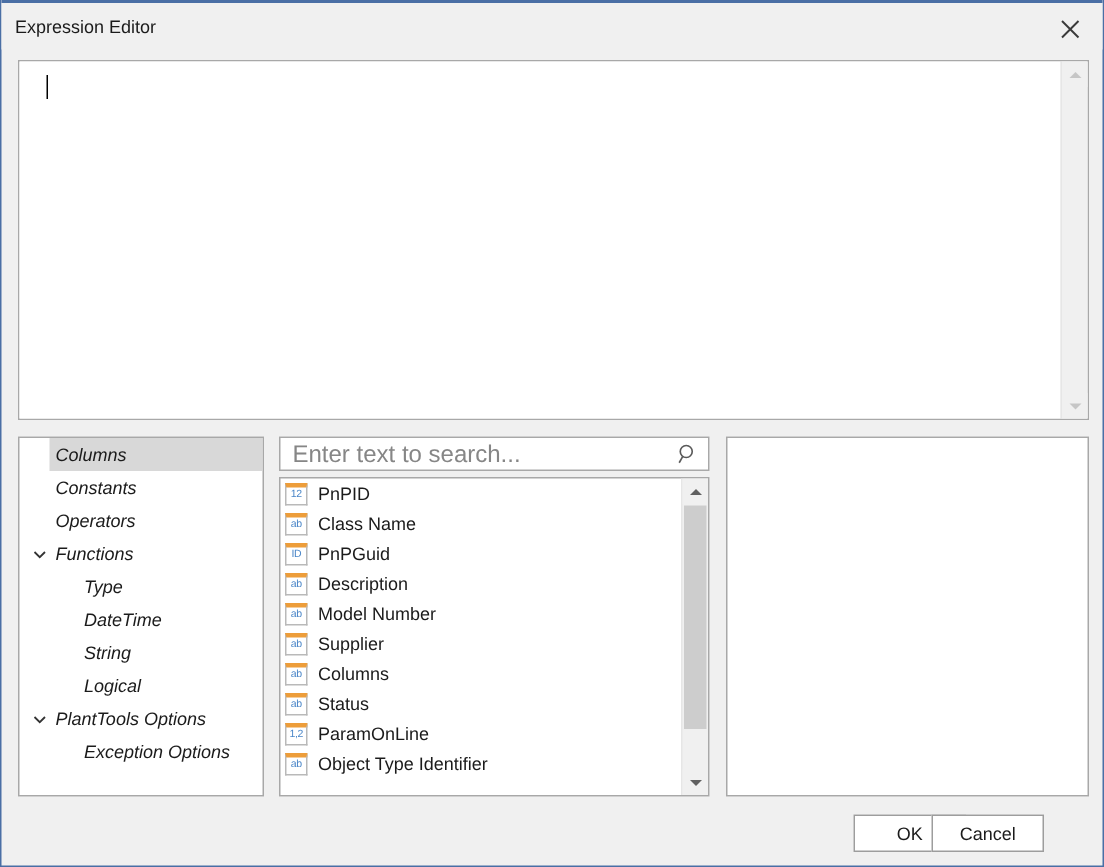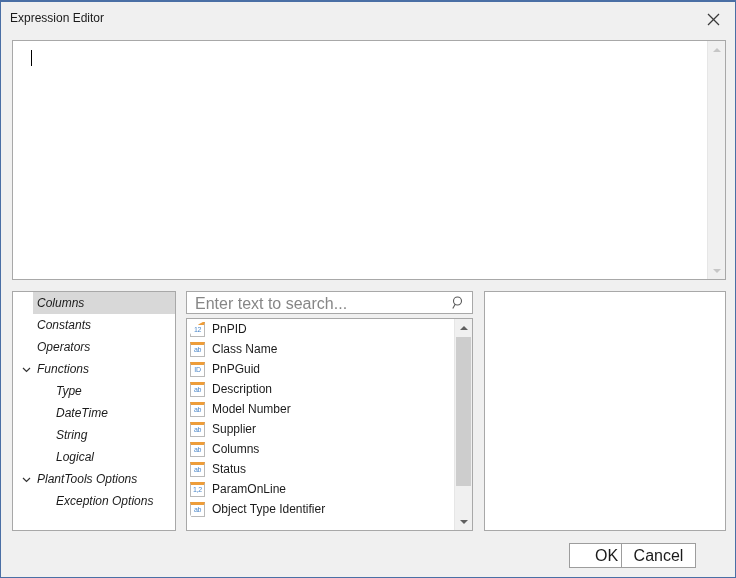--- a/index.html
+++ b/index.html
@@ -212,21 +212,20 @@
     box-sizing: border-box;
     background: #ffffff;
     border: 1px solid #a8a8a8;
     display: flex;
     overflow: hidden;
   }
   #list-area {
     flex: 1 1 auto;
     position: relative;
     overflow: hidden;
-    border-radius: 28px;
   }
   .list-row {
     height: 20px;
     display: flex;
     align-items: center;
     padding-left: 3px;
     font-size: 12px;
     color: #1b1b1b;
     white-space: nowrap;
     cursor: default;
@@ -271,21 +270,21 @@
   
   .dlg-btn {
     position: absolute;
     top: 543px;
     width: 75px;
     height: 25px;
     box-sizing: border-box;
     background: #ffffff;
     border: 1px solid #9d9d9d;
     font-family: "Liberation Sans", sans-serif;
-    font-size: 16px;
+    font-size: 12px;
     color: #1b1b1b;
     cursor: default;
     padding: 0;
   }
   #ok-btn { left: 568px; }
   #cancel-btn { left: 620px; }
 </style>
 </head>
 <body>
 

